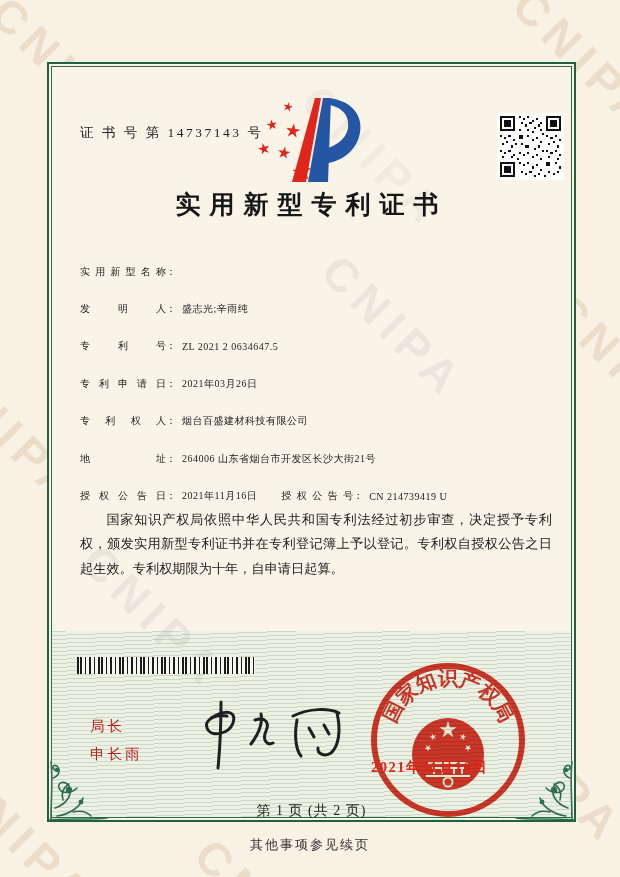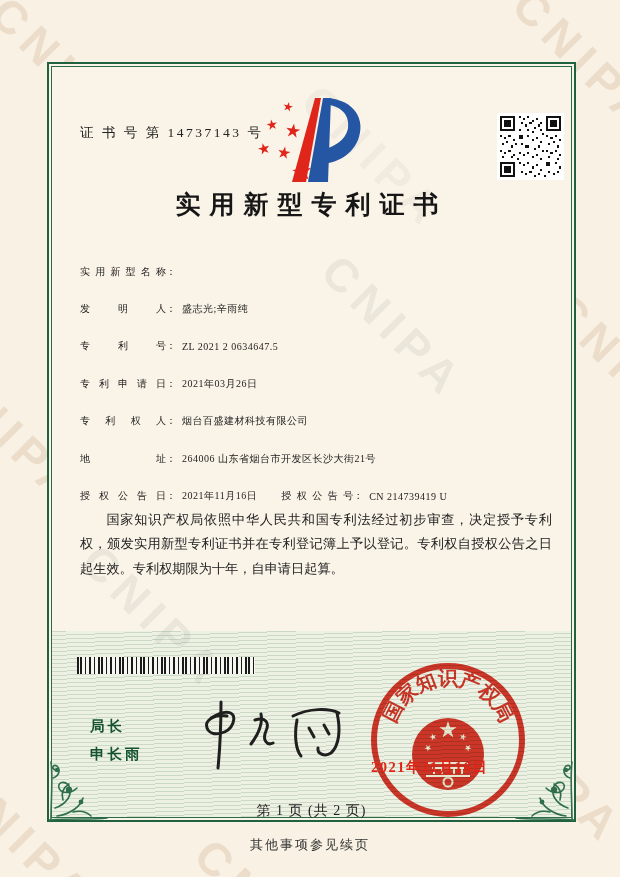--- a/index.html
+++ b/index.html
@@ -37,22 +37,22 @@
   .grant-group{margin-left:24px;display:flex;align-items:center;}
   .grant-group .flabel{width:72px;}
   .paras{position:absolute;left:31px;top:444px;width:472px;font-size:13.2px;
          line-height:24.4px;text-align:justify;color:#222;}
   .paras p{margin:0;text-indent:2em;}
   .barcode{position:absolute;left:28px;top:593px;width:178px;height:17px;
      background:repeating-linear-gradient(90deg,
        #1a1a1a 0 2px,#f7f7f2 2px 3px,#1a1a1a 3px 5px,#f7f7f2 5px 8px,
        #1a1a1a 8px 9px,#f7f7f2 9px 12px,#1a1a1a 12px 14px,#f7f7f2 14px 17px,
        #1a1a1a 17px 18px,#f7f7f2 18px 21px);}
-  .signer{position:absolute;left:41px;top:648px;font-size:14.5px;font-weight:700;
-          line-height:28px;letter-spacing:3px;color:#14532d;}
+  .signer{position:absolute;left:41px;top:648px;font-size:14.5px;font-weight:400;
+          line-height:28px;letter-spacing:3px;color:#b91c1c;}
   .signature{position:absolute;left:128px;top:632px;width:180px;height:78px;}
   .seal{position:absolute;left:319px;top:596px;width:160px;height:160px;
         opacity:0.93;mix-blend-mode:multiply;}
   .seal-date{position:absolute;left:322px;top:694px;width:160px;z-index:5;
       color:#e02517;font-size:14.5px;font-weight:600;letter-spacing:1.5px;white-space:nowrap;}
   .page-info{position:absolute;left:0;top:738px;width:100%;text-align:center;
       font-size:14px;letter-spacing:1px;color:#222;}
   .footer-note{position:absolute;left:0;top:836px;width:100%;text-align:center;
       font-size:13px;letter-spacing:2px;color:#333;}
   

